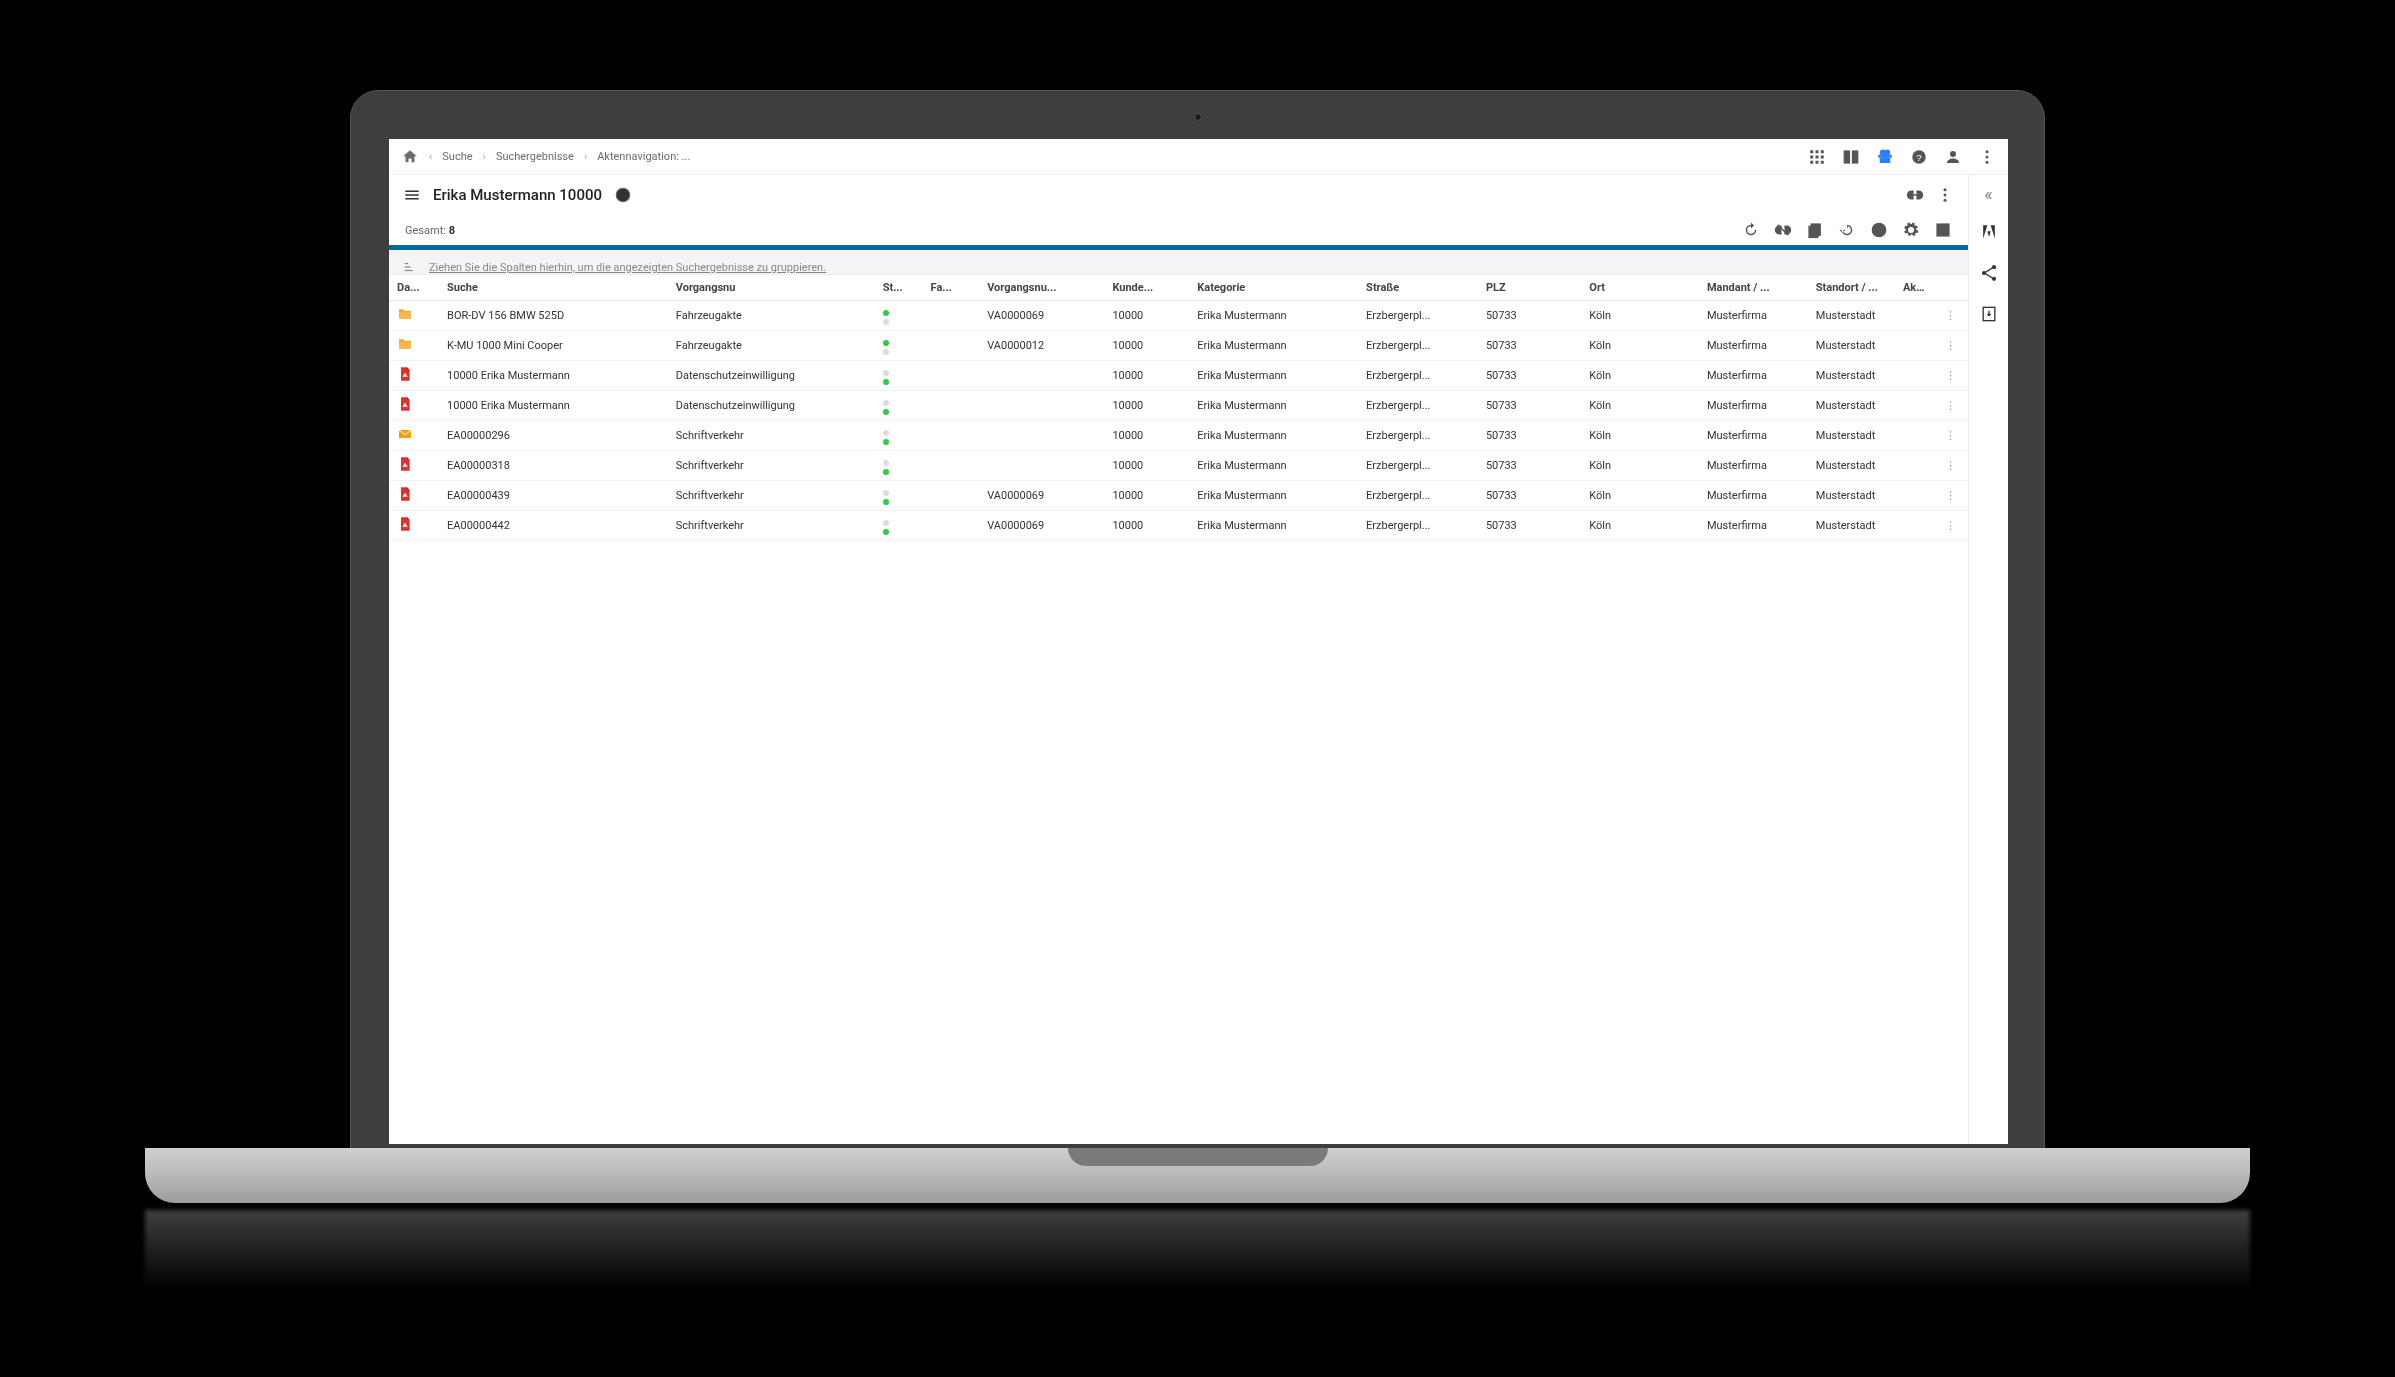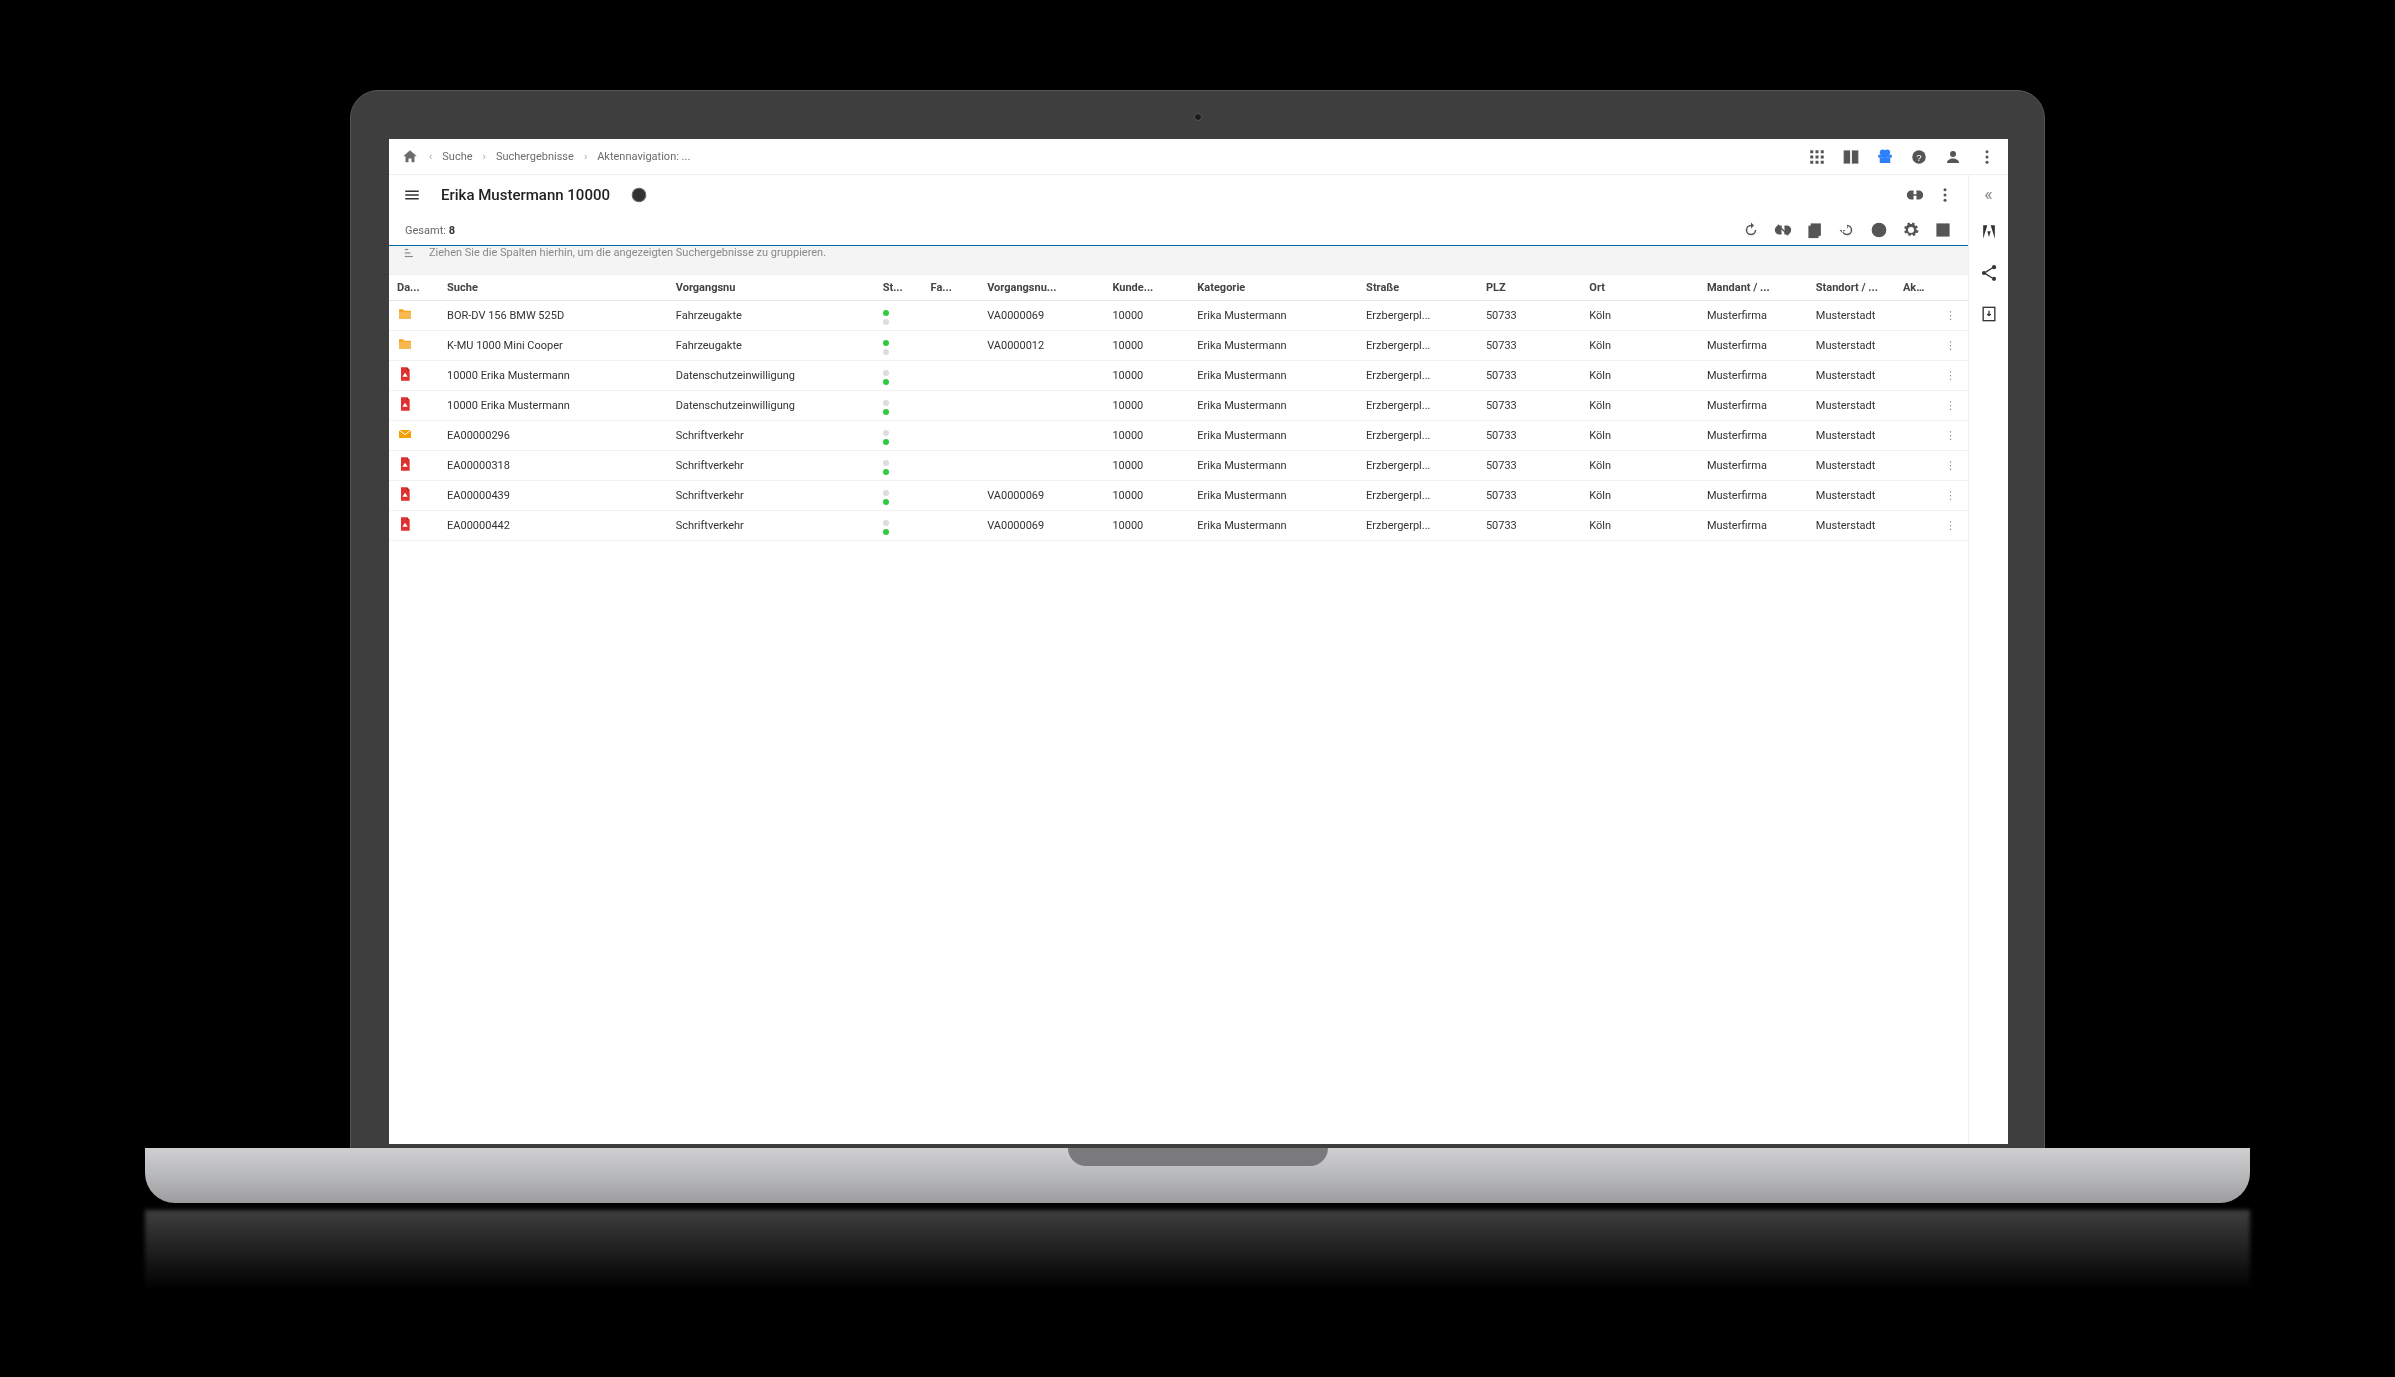--- a/index.html
+++ b/index.html
@@ -89,45 +89,46 @@
   .main { flex: 1; display: flex; flex-direction: column; }
   .right-rail { width: 40px; border-left: 1px solid #eee; display: flex; flex-direction: column; align-items: center; padding-top: 8px; gap: 18px; color: #555; }
   .right-rail .rail-i { width: 20px; height: 20px; }
   .right-rail .chev { font-size: 18px; color: #888; }
 
   .page-header {
     height: 40px;
     display: flex;
     align-items: center;
     padding: 0 14px;
-    gap: 20px;
+    gap: 12px;
   }
   .page-title { font-size: 15px; font-weight: 500; color: #222; }
   .hdr-actions { margin-left: auto; display: flex; gap: 12px; color: #555; }
 
   .count-bar {
     height: 30px;
     display: flex;
     align-items: center;
     padding: 0 16px;
     color: #666;
   }
   .count-bar .cnt b { color: #333; }
   .tool-row { margin-left: auto; display: flex; gap: 14px; color: #555; align-items: center; }
 
   .group-bar {
     height: 30px;
     background: #f4f4f4;
     display: flex;
-    align-items: flex-start;
+    align-items: flex-end;
     padding: 0 14px;
     gap: 12px;
     color: #888;
-    border-top: 1px solid #0369a1;
+    border-top: 5px solid #0369a1;
     border-bottom: 1px solid #eee;
+    text-decoration: underline;
   }
 
   .table-wrap { flex: 1; overflow: auto; }
   table { width: 100%; border-collapse: collapse; table-layout: fixed; }
   thead th {
     text-align: left;
     font-weight: 700;
     font-size: 11px;
     color: #444;
     padding: 6px 8px;

